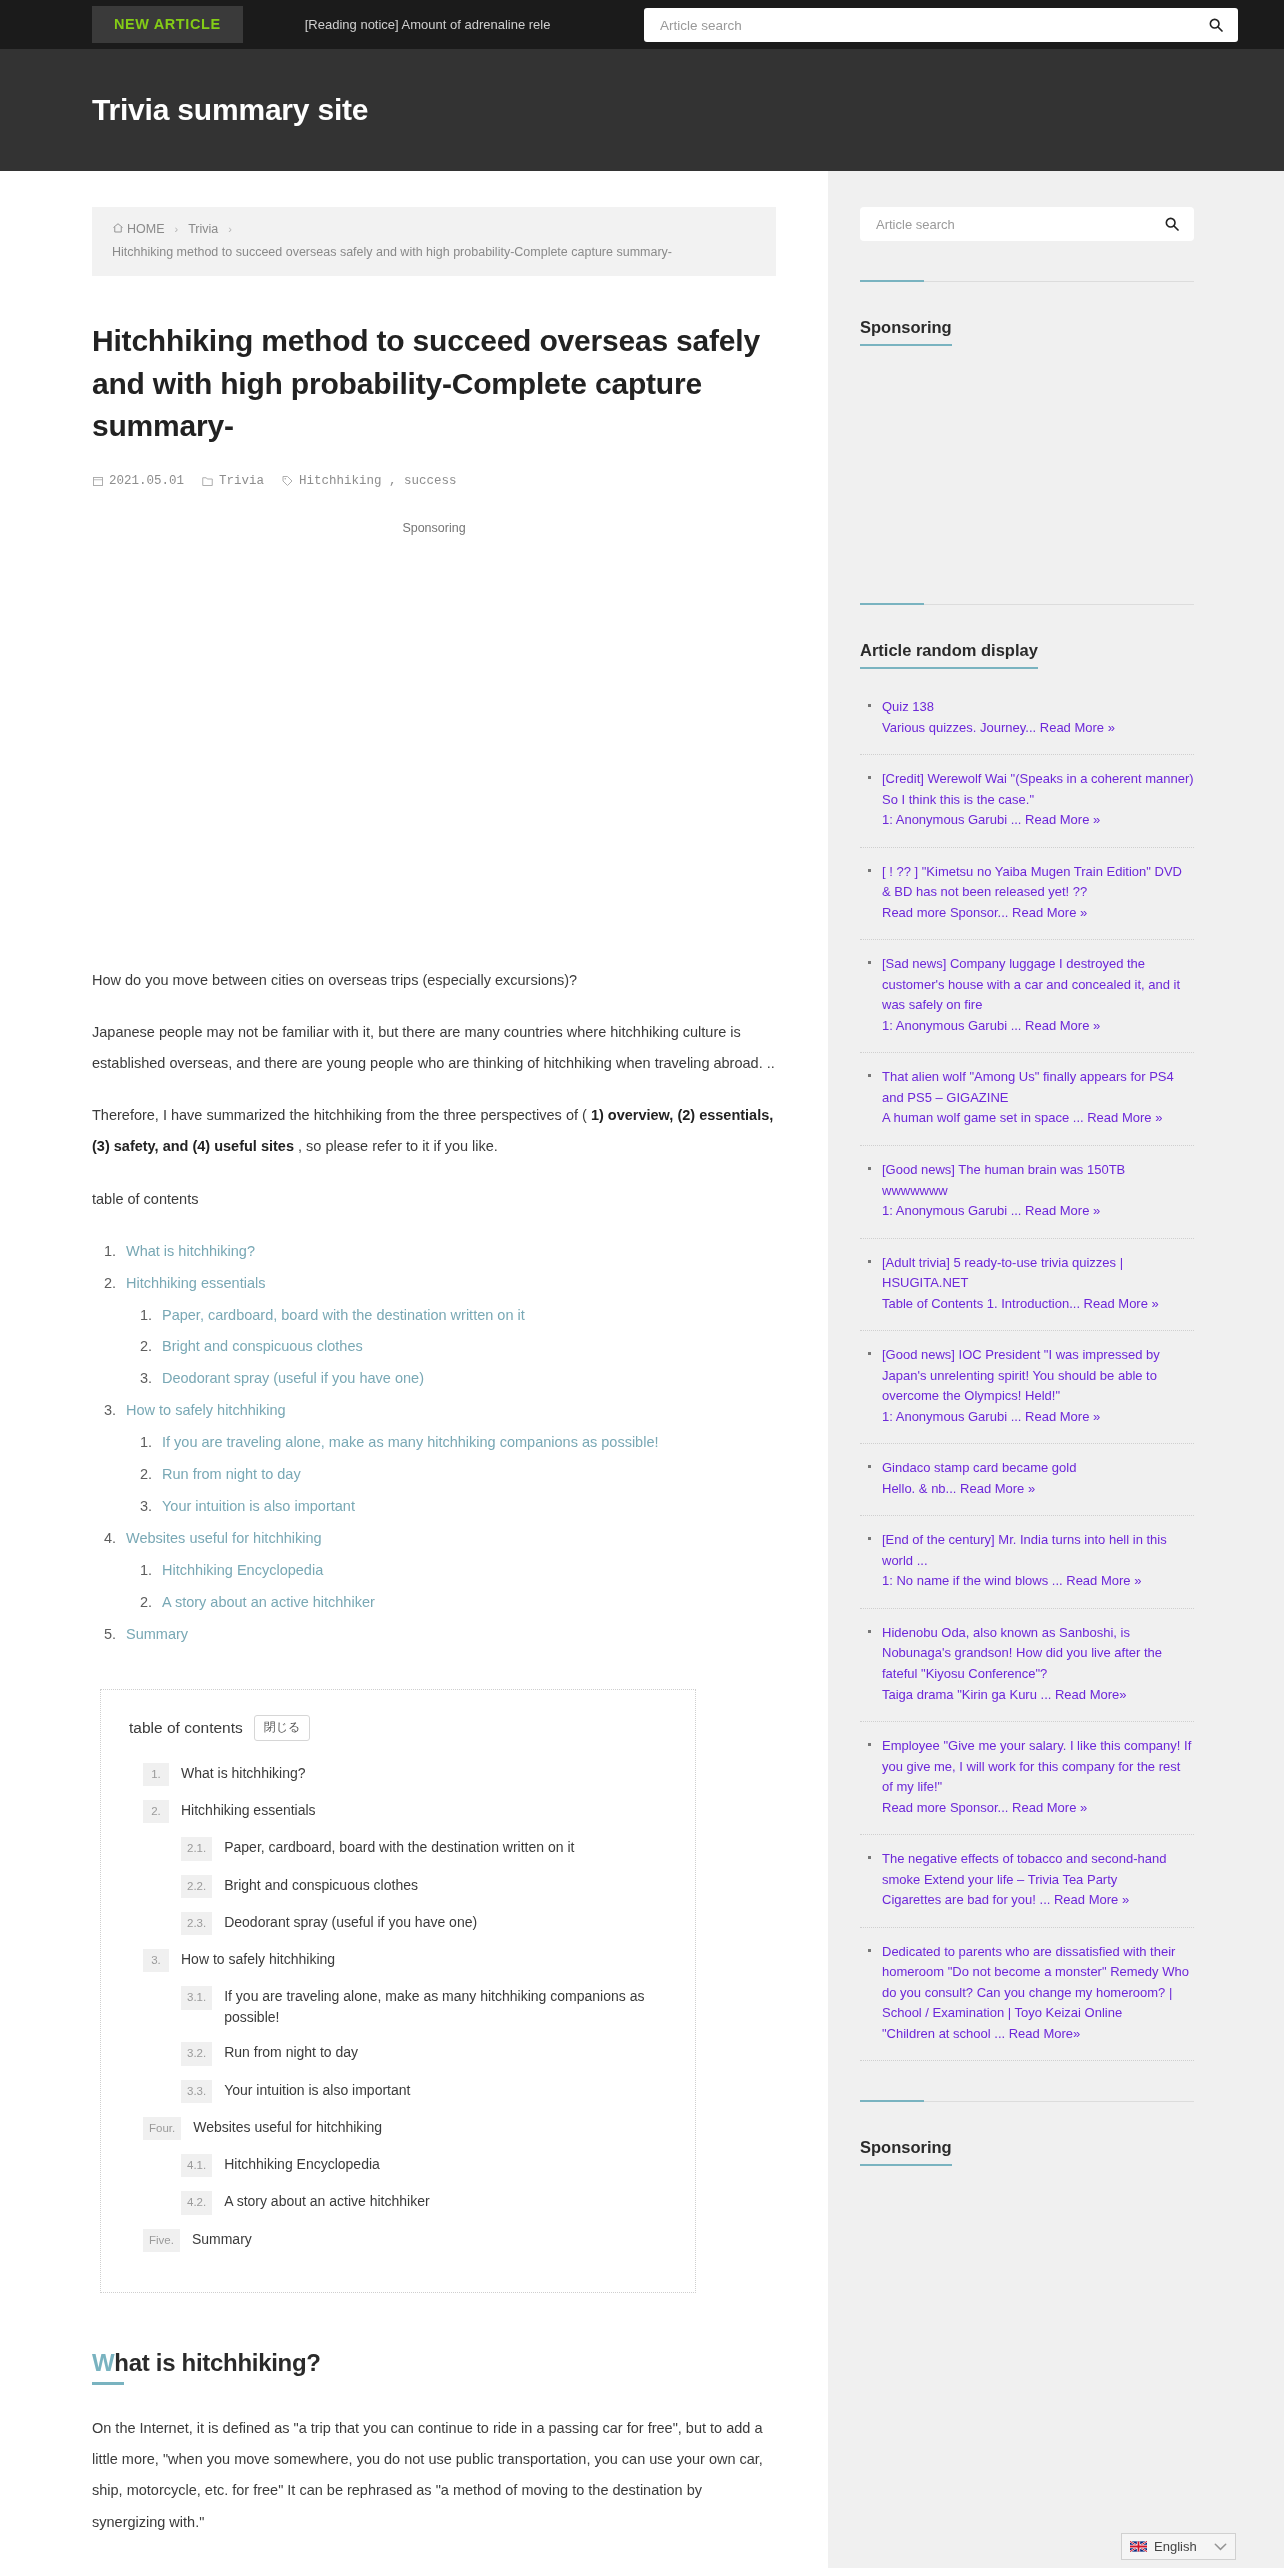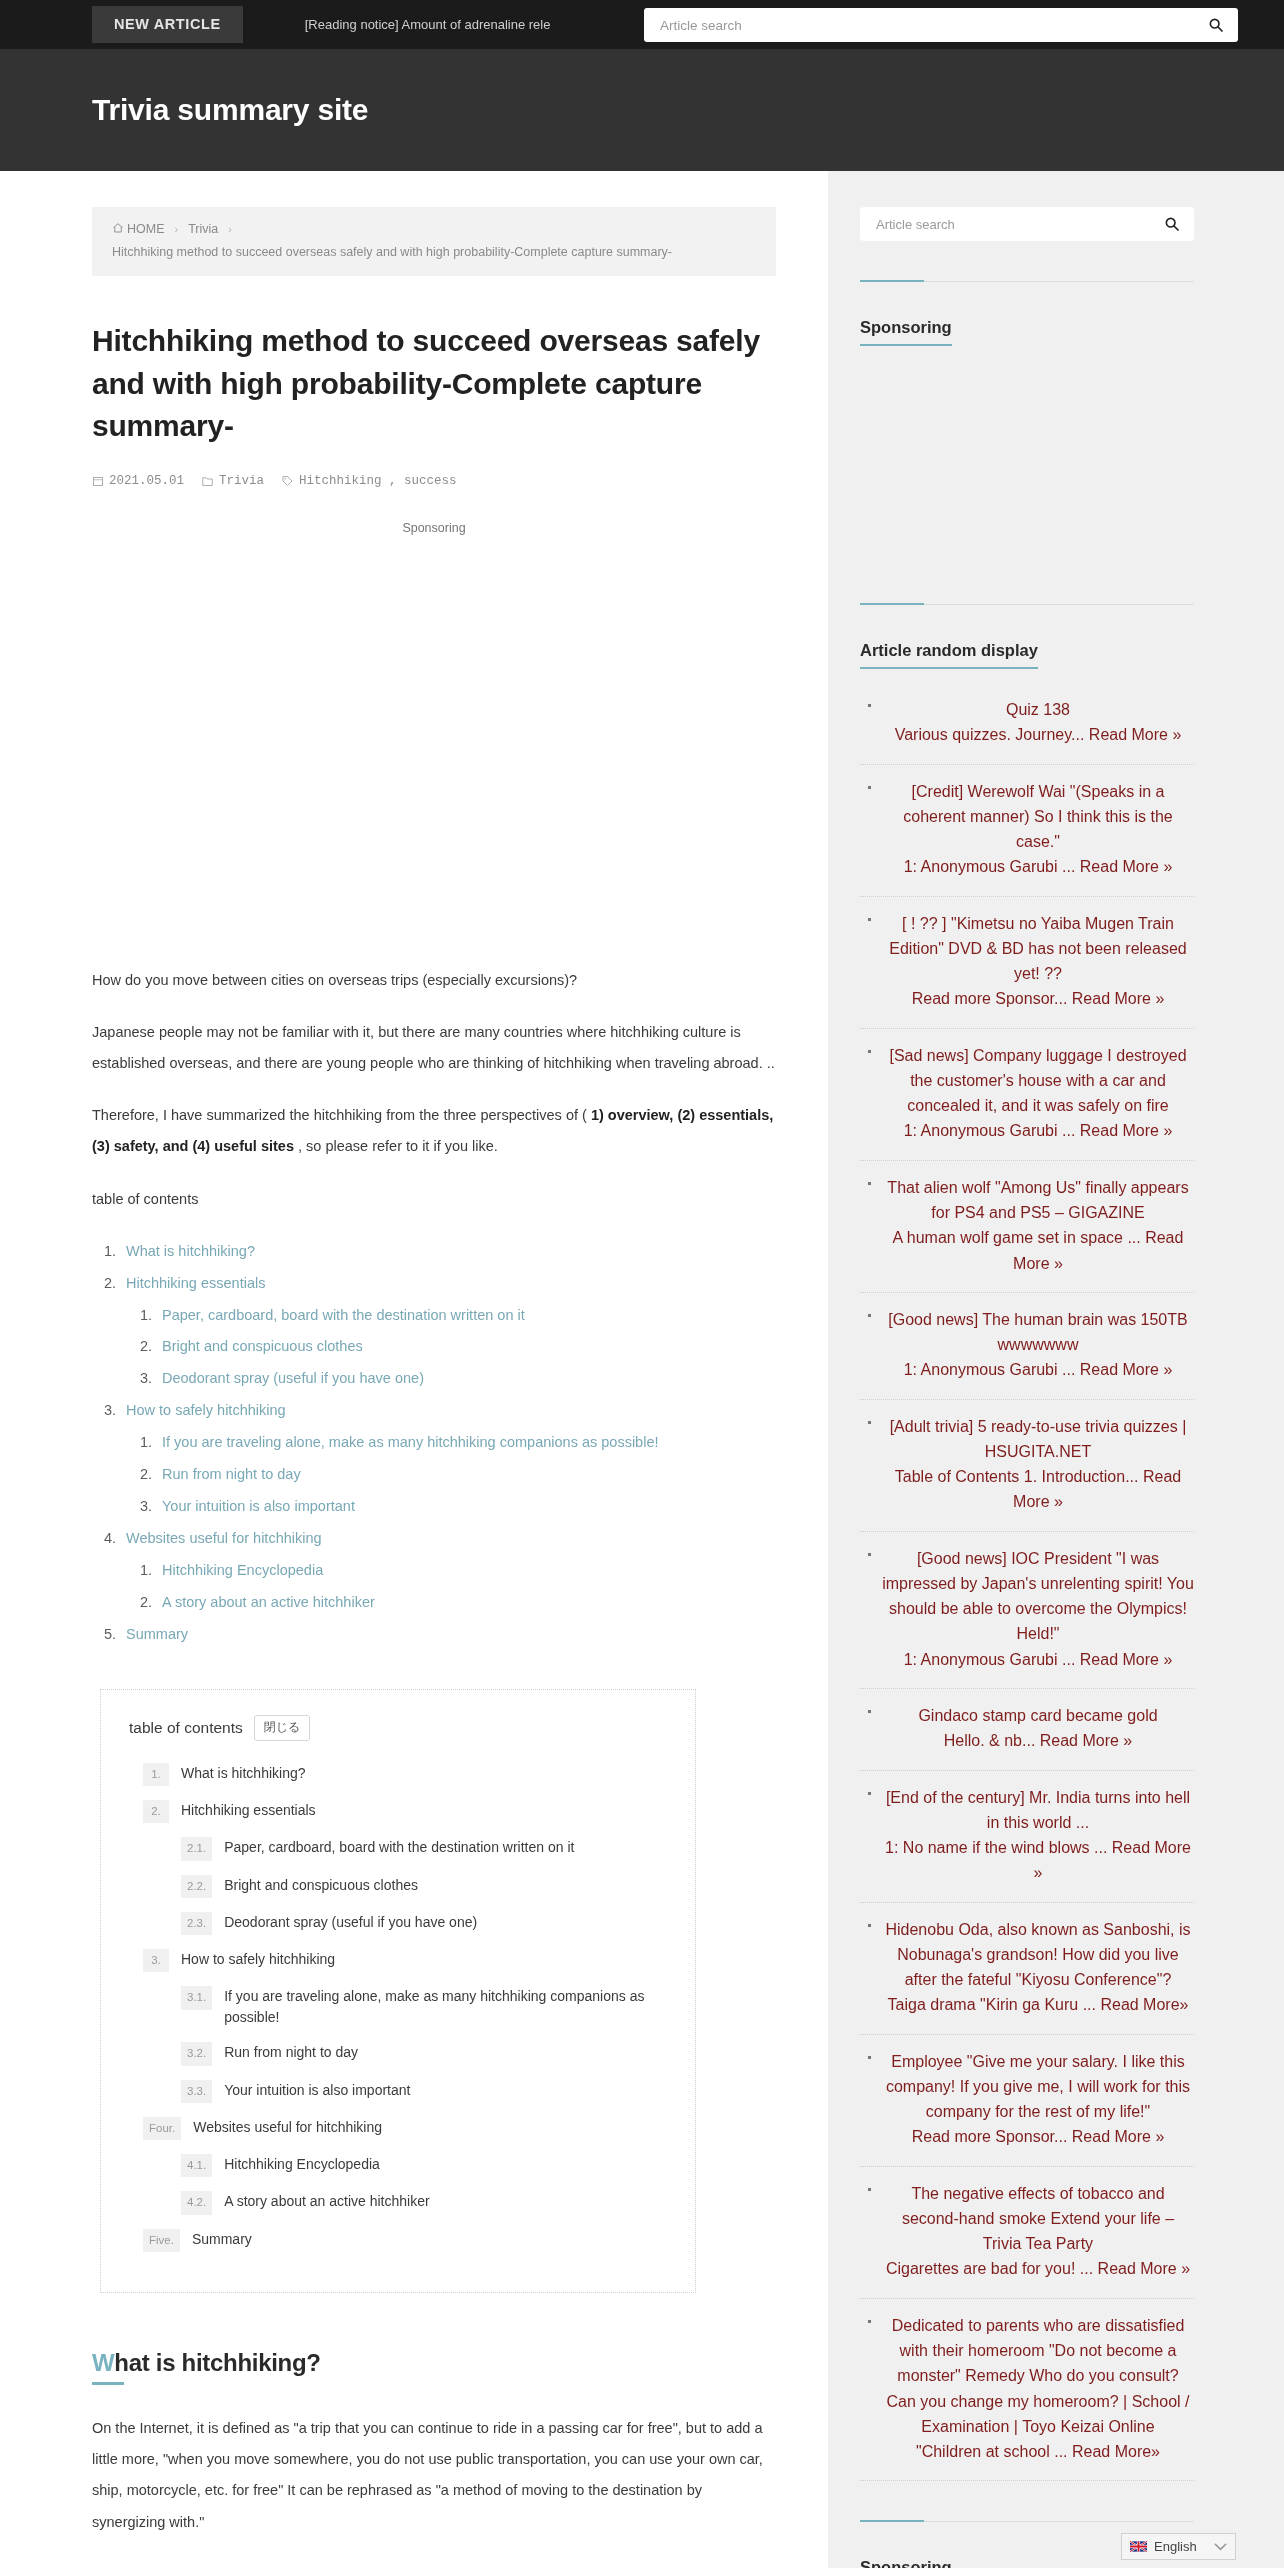--- a/index.html
+++ b/index.html
@@ -16,21 +16,21 @@
   .topbar {
     height:49px;
     background:#1b1b1b;
     display:flex;
     align-items:center;
     position:relative;
   }
   .new-article-btn {
     margin-left:92px;
     background:#3a3a3a;
-    color:#e5e5e5;
+    color:#84cc16;
     font-size:14.5px;
     font-weight:bold;
     letter-spacing:0.6px;
     padding:11px 22px;
     line-height:1;
     cursor:pointer;
     white-space:nowrap;
   }
   .ticker {
     margin-left:62px;
@@ -262,24 +262,23 @@
 
   ul.rnd {
     list-style:none;
     margin:14px 0 0 0;
     padding:0;
   }
   ul.rnd li {
     position:relative;
     padding:14px 0 16px 22px;
     border-bottom:1px dotted #cfcfcf;
-    font-size:16px;
+    font-size:13px;
     line-height:1.58;
-    color:#7f1d1d;
-    text-align:center;
+    color:#6d28d9;
   }
   ul.rnd li:last-child { border-bottom:1px dotted #cfcfcf; }
   ul.rnd li:before {
     content:"";
     position:absolute;
     left:8px; top:21px;
     width:3px; height:3px;
     background:#777;
   }
   .rnd-ex { display:block; }

